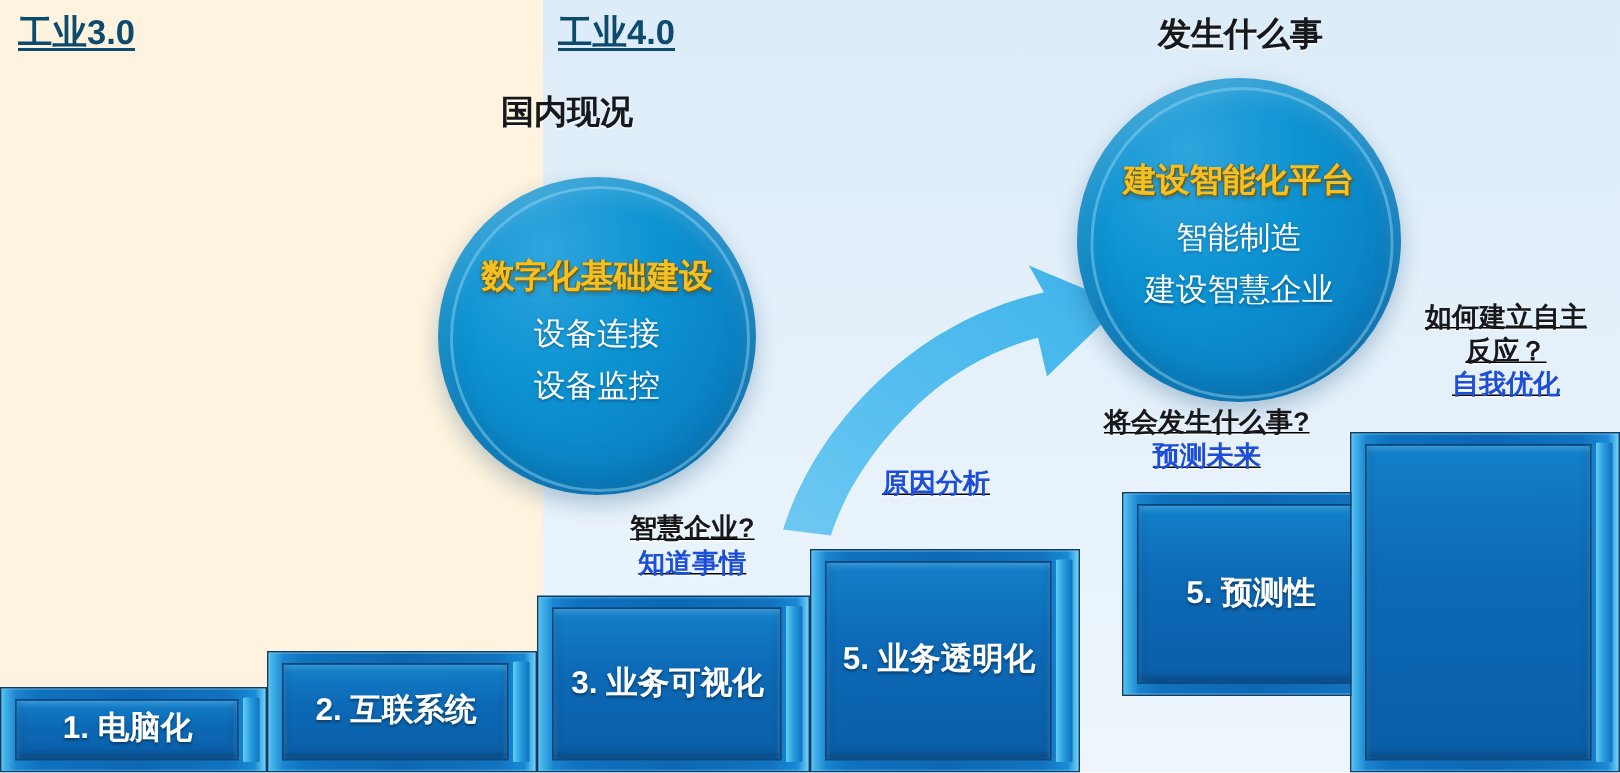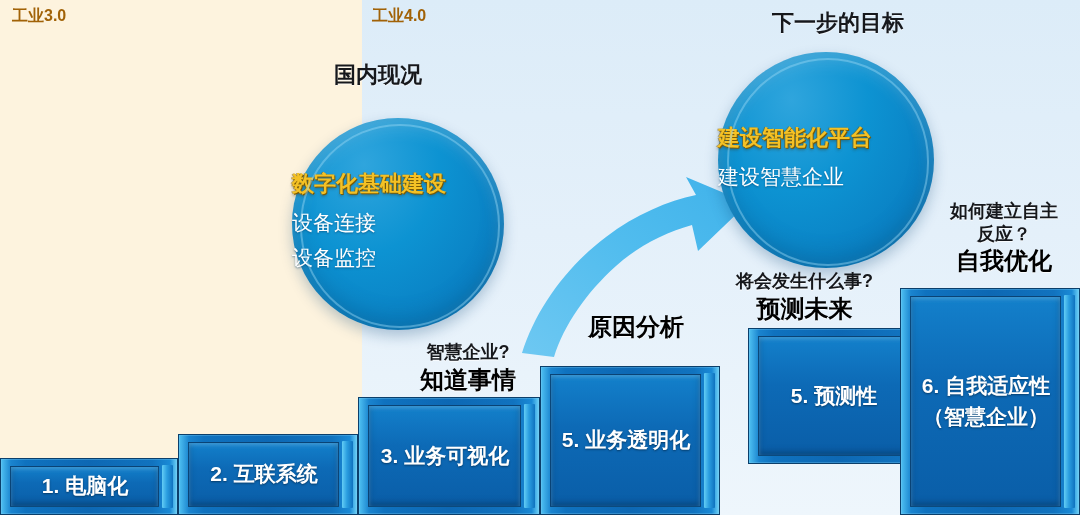--- a/index.html
+++ b/index.html
@@ -19,22 +19,23 @@
     position:absolute;left:0;top:0;width:362px;height:515px;
     background:#fdf3de;
   }
   .bg-right{
     position:absolute;left:362px;top:0;width:718px;height:515px;
     background:linear-gradient(180deg,#dcecf8 0%,#e4f0fa 45%,#eef6fc 100%);
   }
   
   .era{
     position:absolute;
-    font-size:16px;font-weight:bold;
-    color:#a16207;
+    font-size:23px;font-weight:bold;
+    color:#0c4a6e;
+    text-decoration:underline;
     text-underline-offset:3px;
     letter-spacing:0px;
     white-space:nowrap;
   }
   #era3{left:12px;top:6px;}
   #era4{left:372px;top:6px;}
 
   
   .heading{
     position:absolute;
@@ -55,21 +56,21 @@
   .circle{
     position:absolute;
     border-radius:50%;
     background:
       radial-gradient(ellipse at 34% 22%, #2fa5dd 0%, #0d93d2 38%, #0a81c4 72%, #0a6fb0 100%);
     box-shadow:
       0 6px 14px rgba(10,70,120,.28),
       inset 0 -10px 22px rgba(7,70,116,.32),
       inset 0 8px 18px rgba(255,255,255,.22);
     display:flex;flex-direction:column;
-    align-items:flex-start;justify-content:center;
+    align-items:center;justify-content:center;
     text-align:center;
   }
   .circle::after{
     content:"";position:absolute;left:4%;top:3%;width:92%;height:94%;
     border-radius:50%;
     border:2px solid rgba(150,215,245,.45);
     pointer-events:none;
   }
   #circle1{left:292px;top:118px;width:212px;height:212px;}
   #circle2{left:718px;top:52px;width:216px;height:216px;}
@@ -111,51 +112,51 @@
   }
   .bar .label{
     position:relative;z-index:3;
     color:#ffffff;font-size:21px;font-weight:bold;line-height:1.45;
     text-shadow:0 1px 2px rgba(4,45,80,.75);
     padding:0 22px 0 14px;
     white-space:pre-line;
   }
 
   
-  .anno{position:absolute;text-align:center;white-space:nowrap;}
+  .anno{position:absolute;text-align:center;white-space:nowrap;text-decoration:underline;}
   .anno .q{
     display:block;
     font-size:18px;font-weight:bold;color:#16181c;
     text-shadow:0 1px 0 rgba(255,255,255,.75);
     line-height:1.25;
   }
   .anno .a{
     display:block;
-    font-size:24px;font-weight:bold;color:#000000;
+    font-size:18px;font-weight:bold;color:#1d4ed8;
     text-shadow:0 1px 0 rgba(255,255,255,.75);
     line-height:1.3;
   }
   #anno3{left:420px;top:341px;}
   #anno4{left:588px;top:311px;}
   #anno5{left:736px;top:270px;}
   #anno6{left:950px;top:200px;}
 </style>
 </head>
 <body>
 
 <div id="stage">
 
   <div class="bg-left"></div>
   <div class="bg-right"></div>
 
   <div class="era" id="era3">工业3.0</div>
   <div class="era" id="era4">工业4.0</div>
 
   <div class="heading" id="h-domestic">国内现况</div>
-  <div class="heading" id="h-nextgoal">下一步的目标</div>
+  <div class="heading" id="h-nextgoal">发生什么事</div>
 
   <svg id="arrow" viewBox="0 0 230 185">
     <defs>
       <linearGradient id="agrad" x1="0" y1="1" x2="1" y2="0">
         <stop offset="0%" stop-color="#6ec8f2"></stop>
         <stop offset="55%" stop-color="#50bcee"></stop>
         <stop offset="100%" stop-color="#3fb2ea"></stop>
       </linearGradient>
     </defs>
     <path d="M2,178 C16,134 46,92 86,62 C116,39 148,26 176,20
@@ -164,20 +165,21 @@
   </svg>
 
   <div class="circle" id="circle1">
     <div class="c-title">数字化基础建设</div>
     <div class="c-line">设备连接</div>
     <div class="c-line">设备监控</div>
   </div>
 
   <div class="circle" id="circle2">
     <div class="c-title">建设智能化平台</div>
+    <div class="c-line">智能制造</div>
     <div class="c-line">建设智慧企业</div>
   </div>
 
   <div class="bar" id="bar1" style="left: 0px; top: 458px; width: 178px; height: 57px;">
     <div class="inner"></div>
     <div class="cap"></div>
     <div class="label">1. 电脑化</div>
   </div>
 
   <div class="bar" id="bar2" style="left: 178px; top: 434px; width: 180px; height: 81px;">
@@ -200,21 +202,20 @@
 
   <div class="bar" id="bar5" style="left: 748px; top: 328px; width: 180px; height: 136px;">
     <div class="inner"></div>
     <div class="cap"></div>
     <div class="label">5. 预测性</div>
   </div>
 
   <div class="bar" id="bar6" style="left: 900px; top: 288px; width: 180px; height: 227px;">
     <div class="inner"></div>
     <div class="cap"></div>
-    <div class="label">6. 自我适应性<br>（智慧企业）</div>
   </div>
 
   <div class="anno" id="anno3">
     <span class="q">智慧企业?</span>
     <span class="a">知道事情</span>
   </div>
 
   <div class="anno" id="anno4">
     <span class="a">原因分析</span>
   </div>

